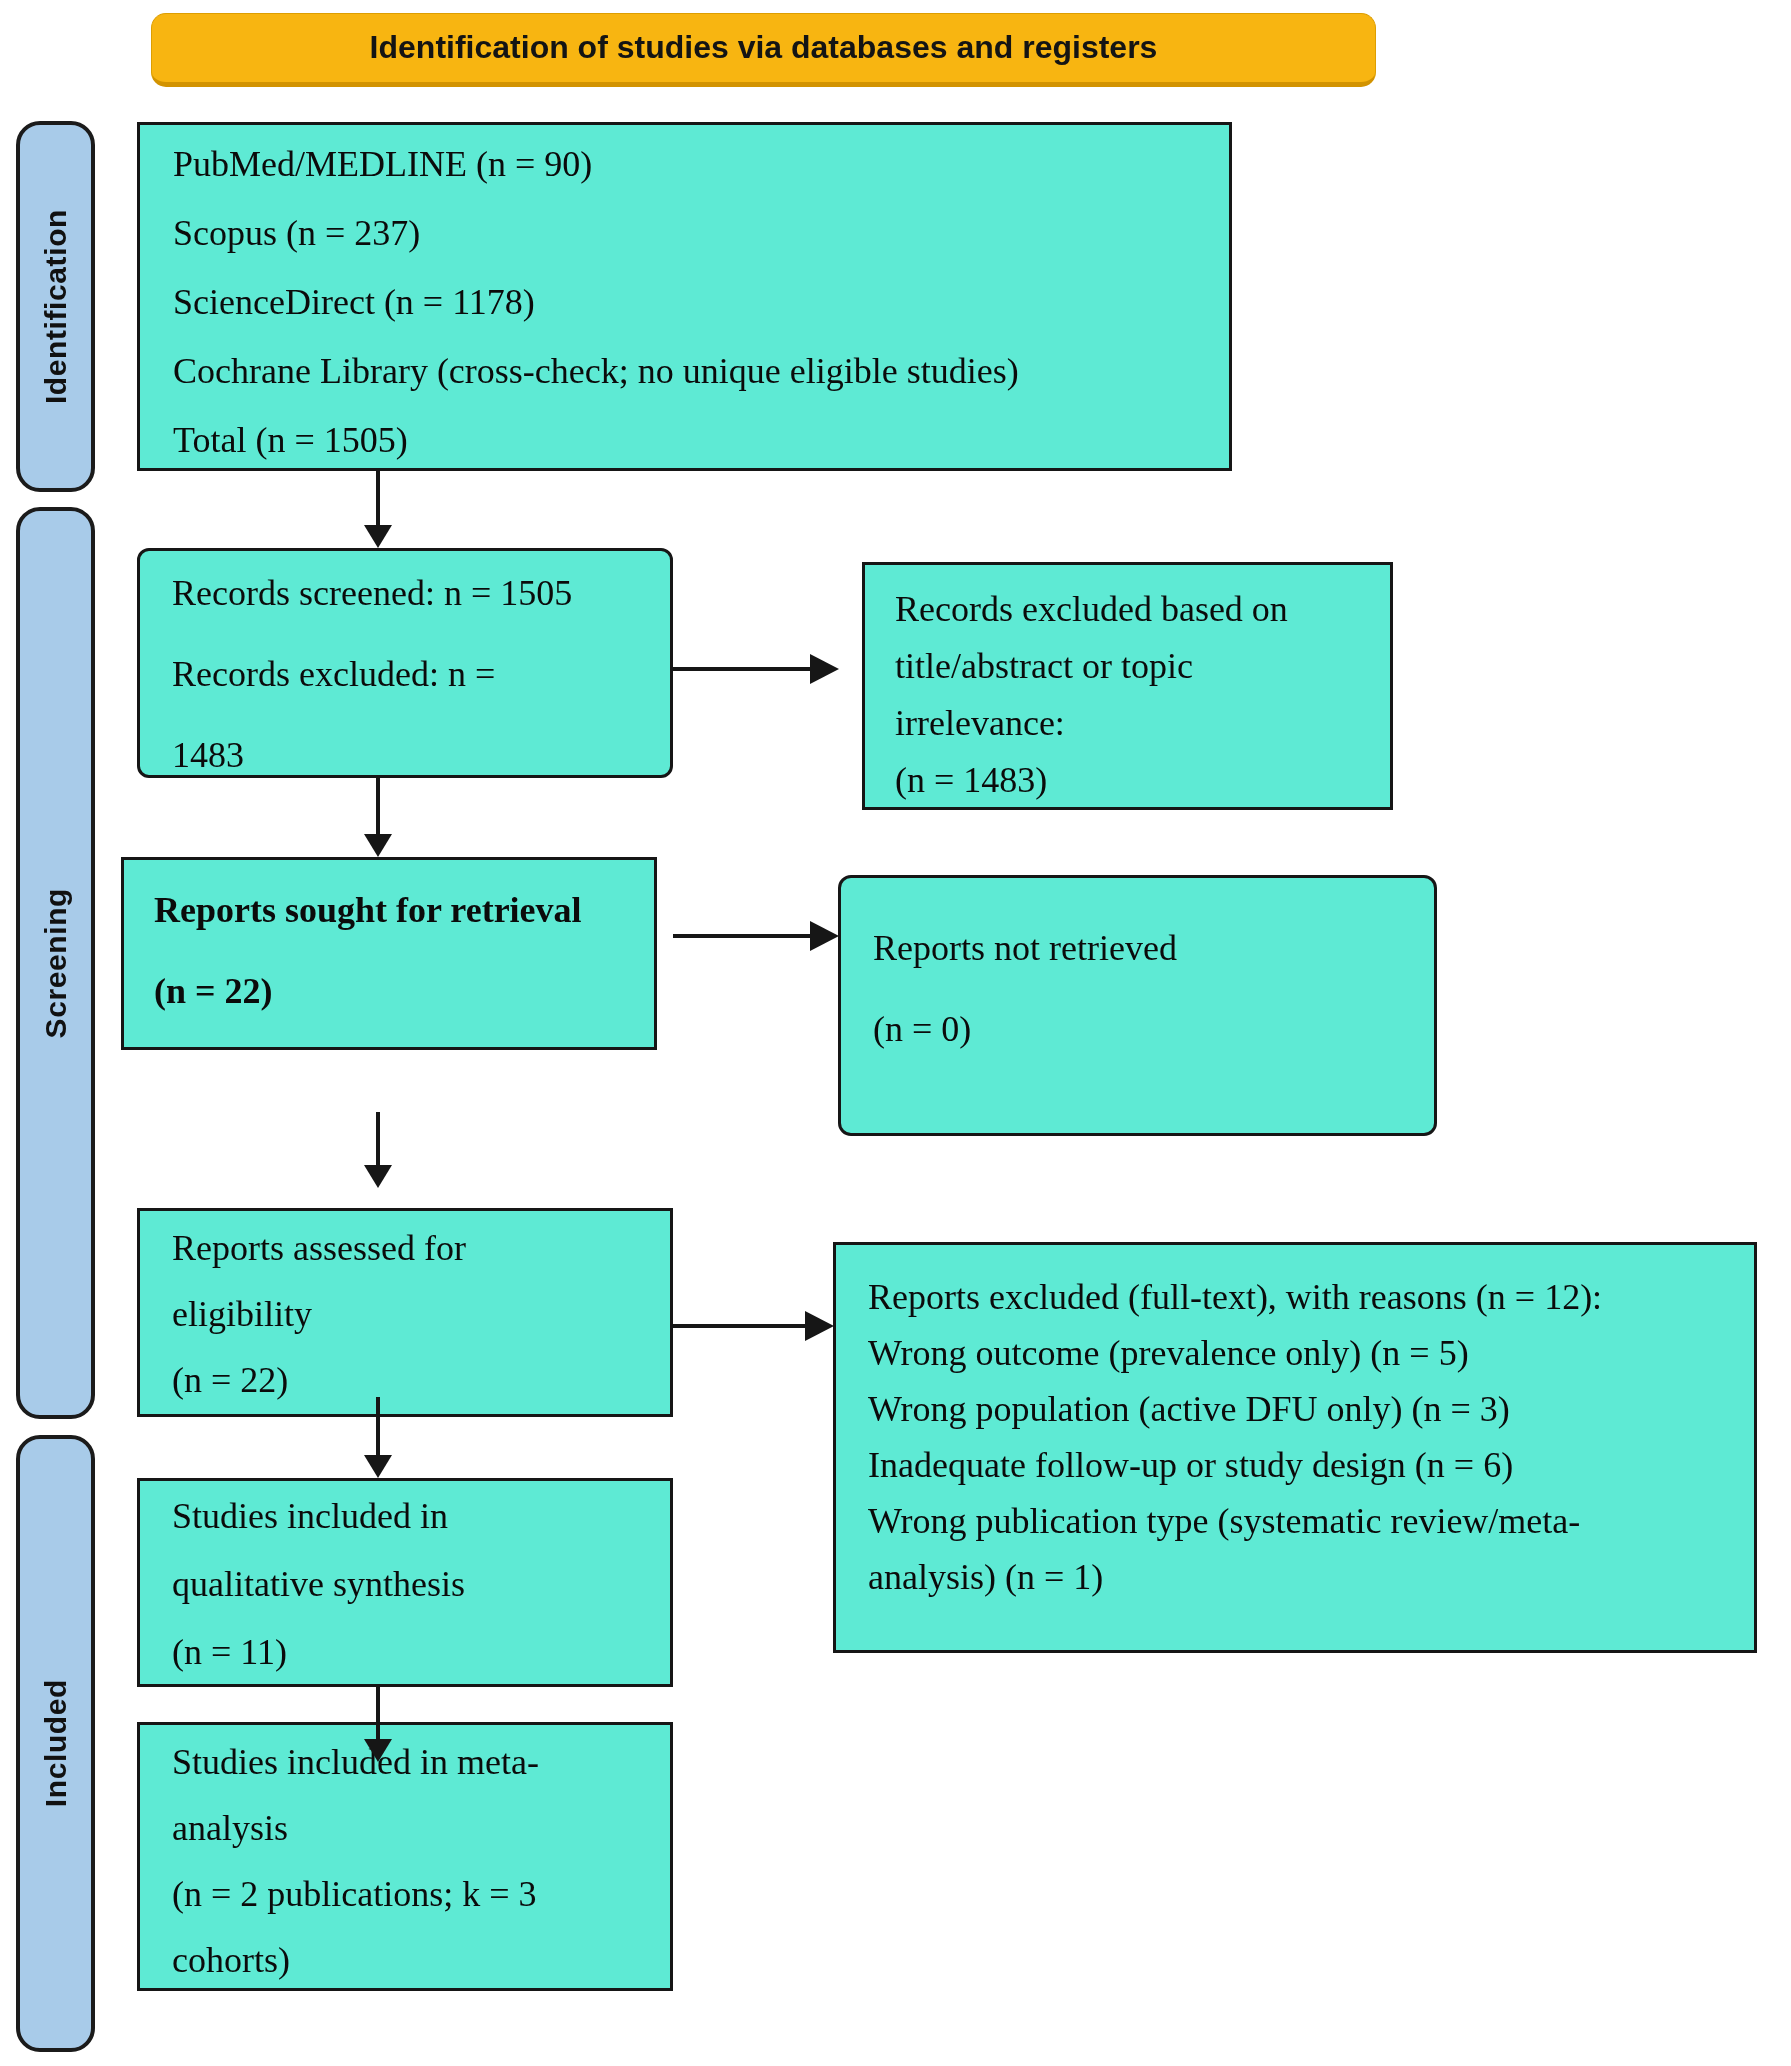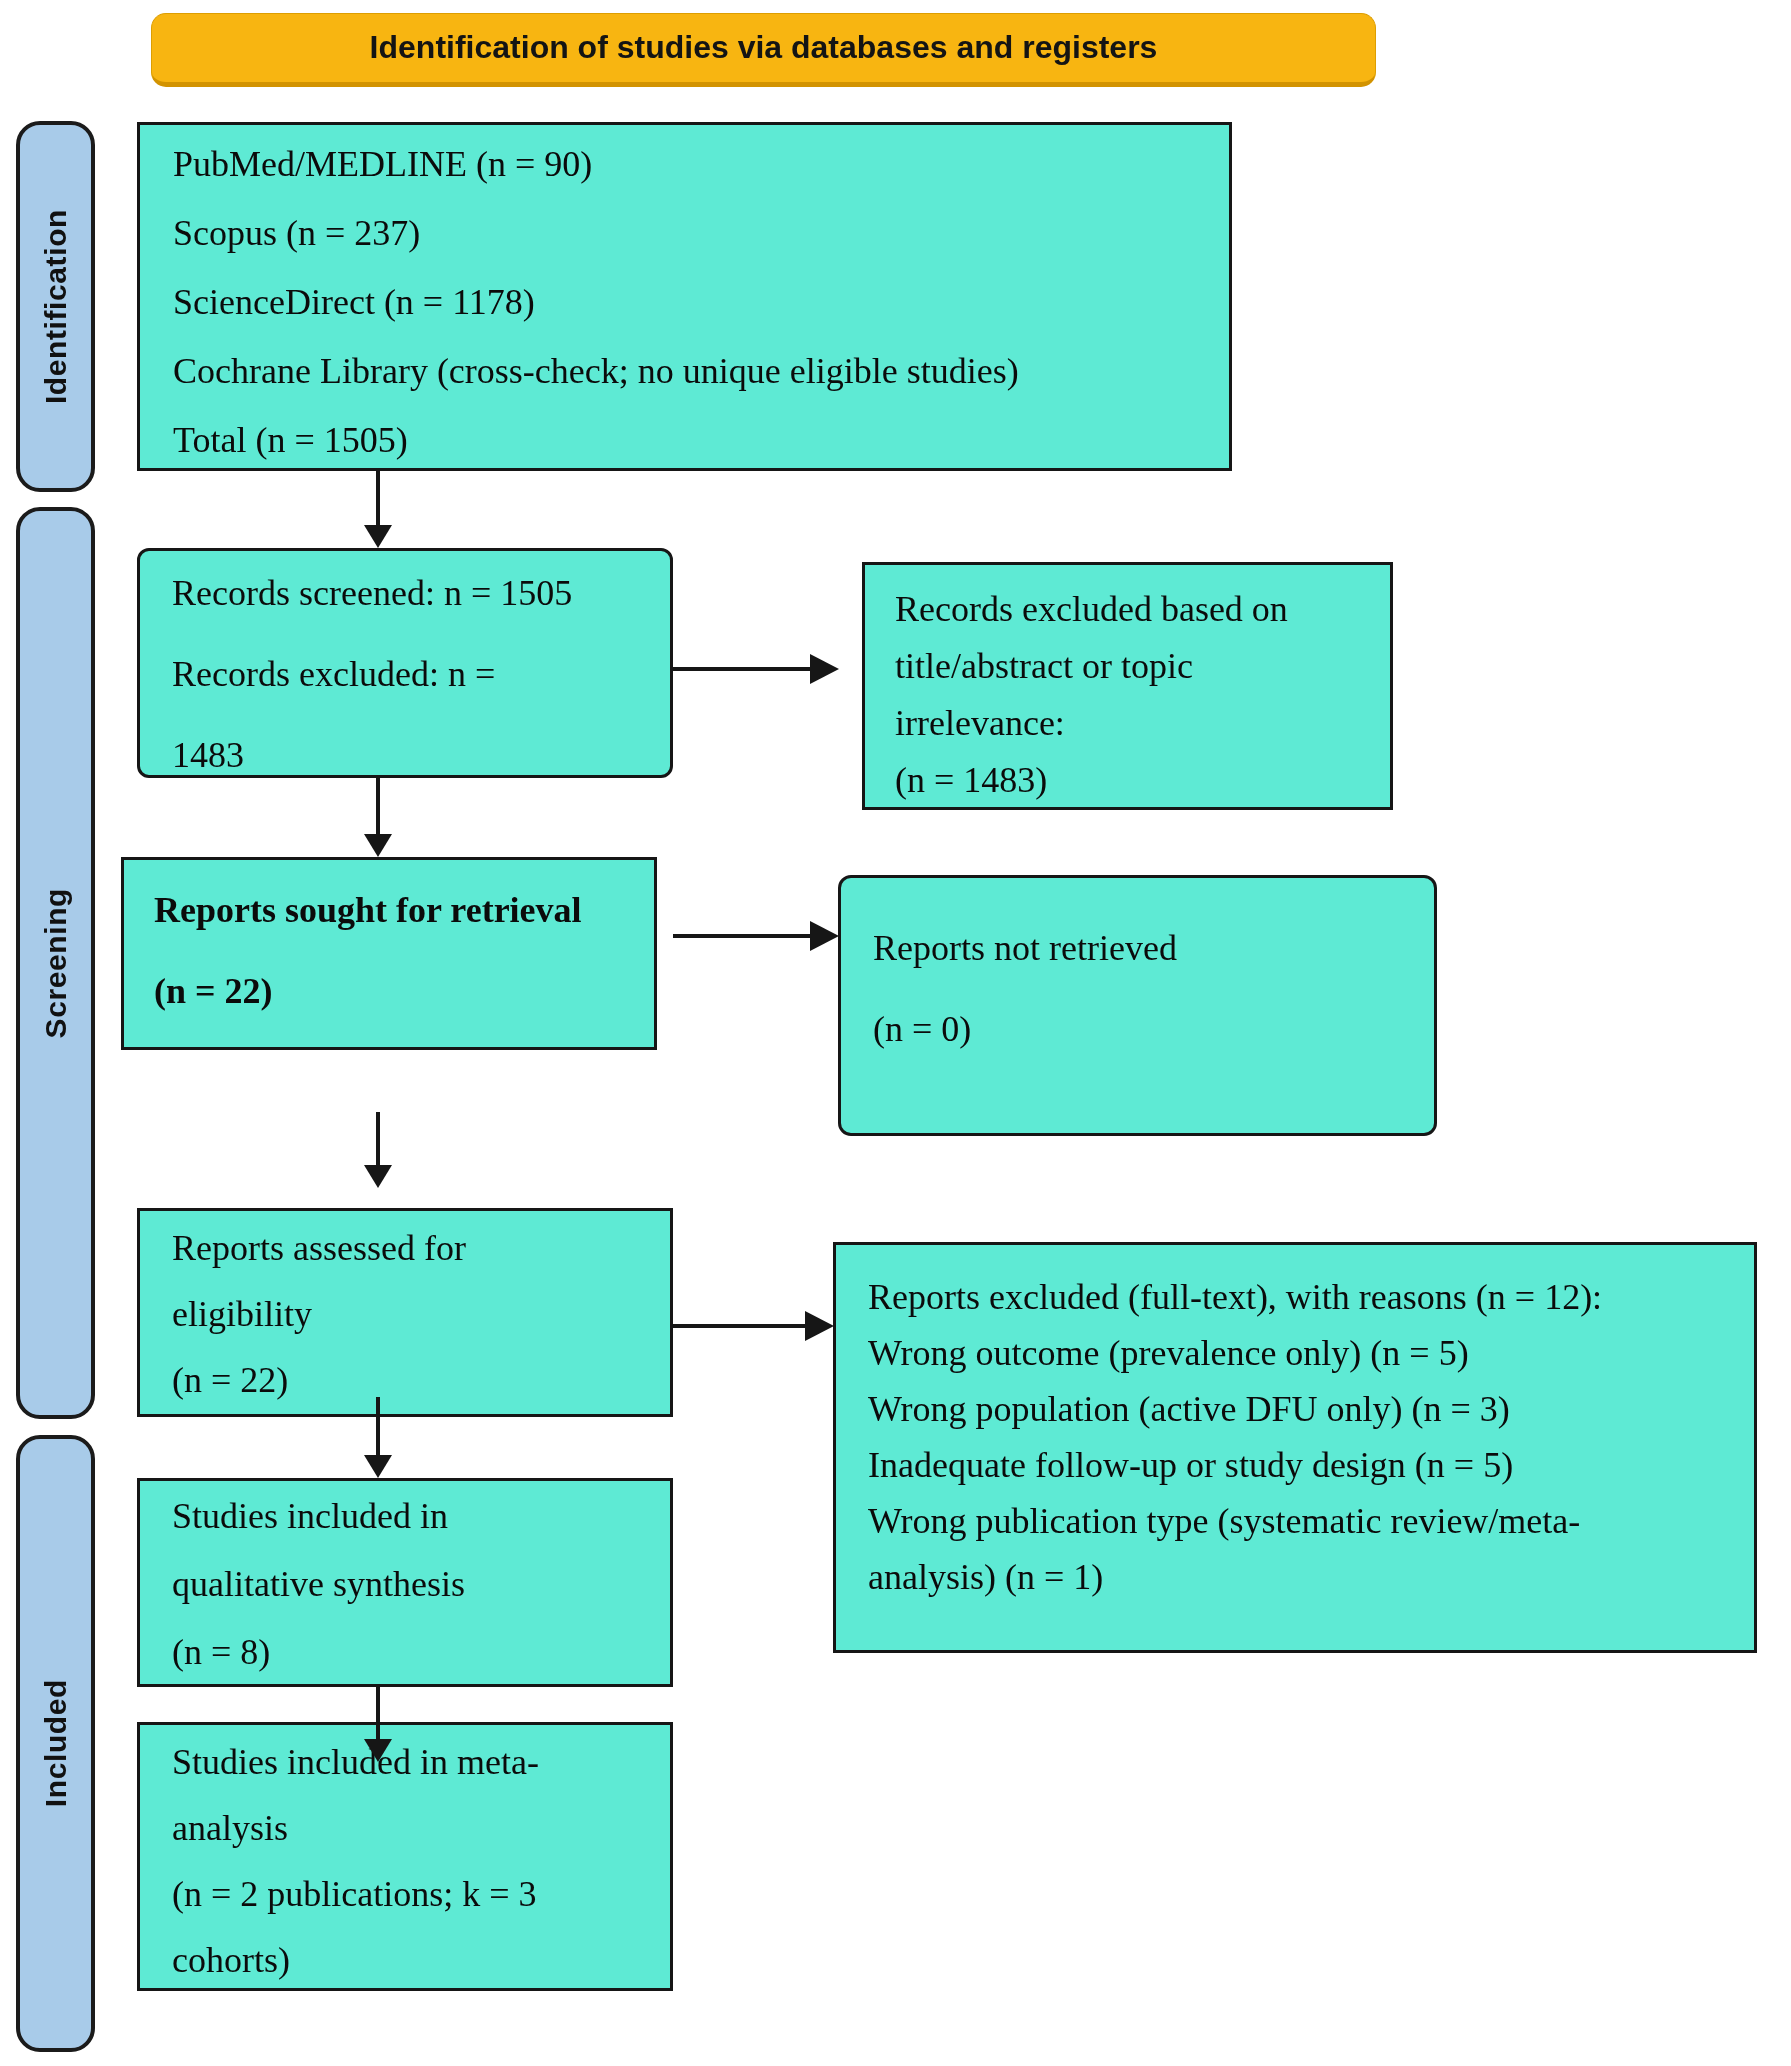--- a/index.html
+++ b/index.html
@@ -160,29 +160,29 @@
   <div class="bx bx-f">
     <div class="ln">Reports assessed for</div>
     <div class="ln">eligibility</div>
     <div class="ln">(n = 22)</div>
   </div>
 
   <div class="bx bx-g">
     <div class="ln">Reports excluded (full-text), with reasons (n = 12):</div>
     <div class="ln">Wrong outcome (prevalence only) (n = 5)</div>
     <div class="ln">Wrong population (active DFU only) (n = 3)</div>
-    <div class="ln">Inadequate follow-up or study design (n = 5)</div>
+    <div class="ln">Inadequate follow-up or study design (n = 6)</div>
     <div class="ln">Wrong publication type (systematic review/meta-</div>
     <div class="ln">analysis) (n = 1)</div>
   </div>
 
   <div class="bx bx-h">
     <div class="ln">Studies included in</div>
     <div class="ln">qualitative synthesis</div>
-    <div class="ln">(n = 8)</div>
+    <div class="ln">(n = 11)</div>
   </div>
 
   <div class="bx bx-i">
     <div class="ln">Studies included in meta-</div>
     <div class="ln">analysis</div>
     <div class="ln">(n = 2 publications; k = 3</div>
     <div class="ln">cohorts)</div>
   </div>
 
   <div class="vl vl-ab"></div>

